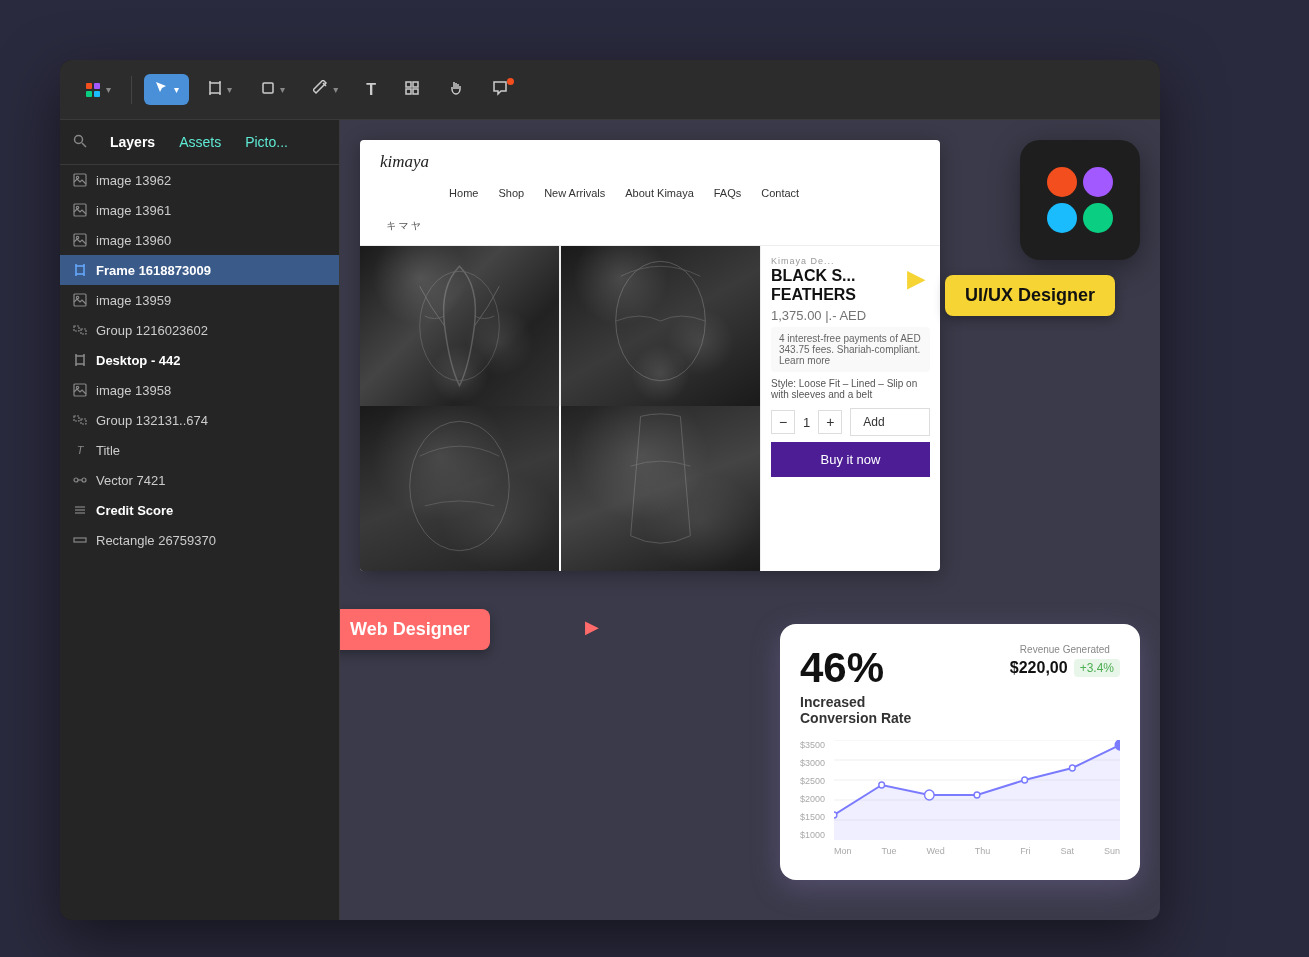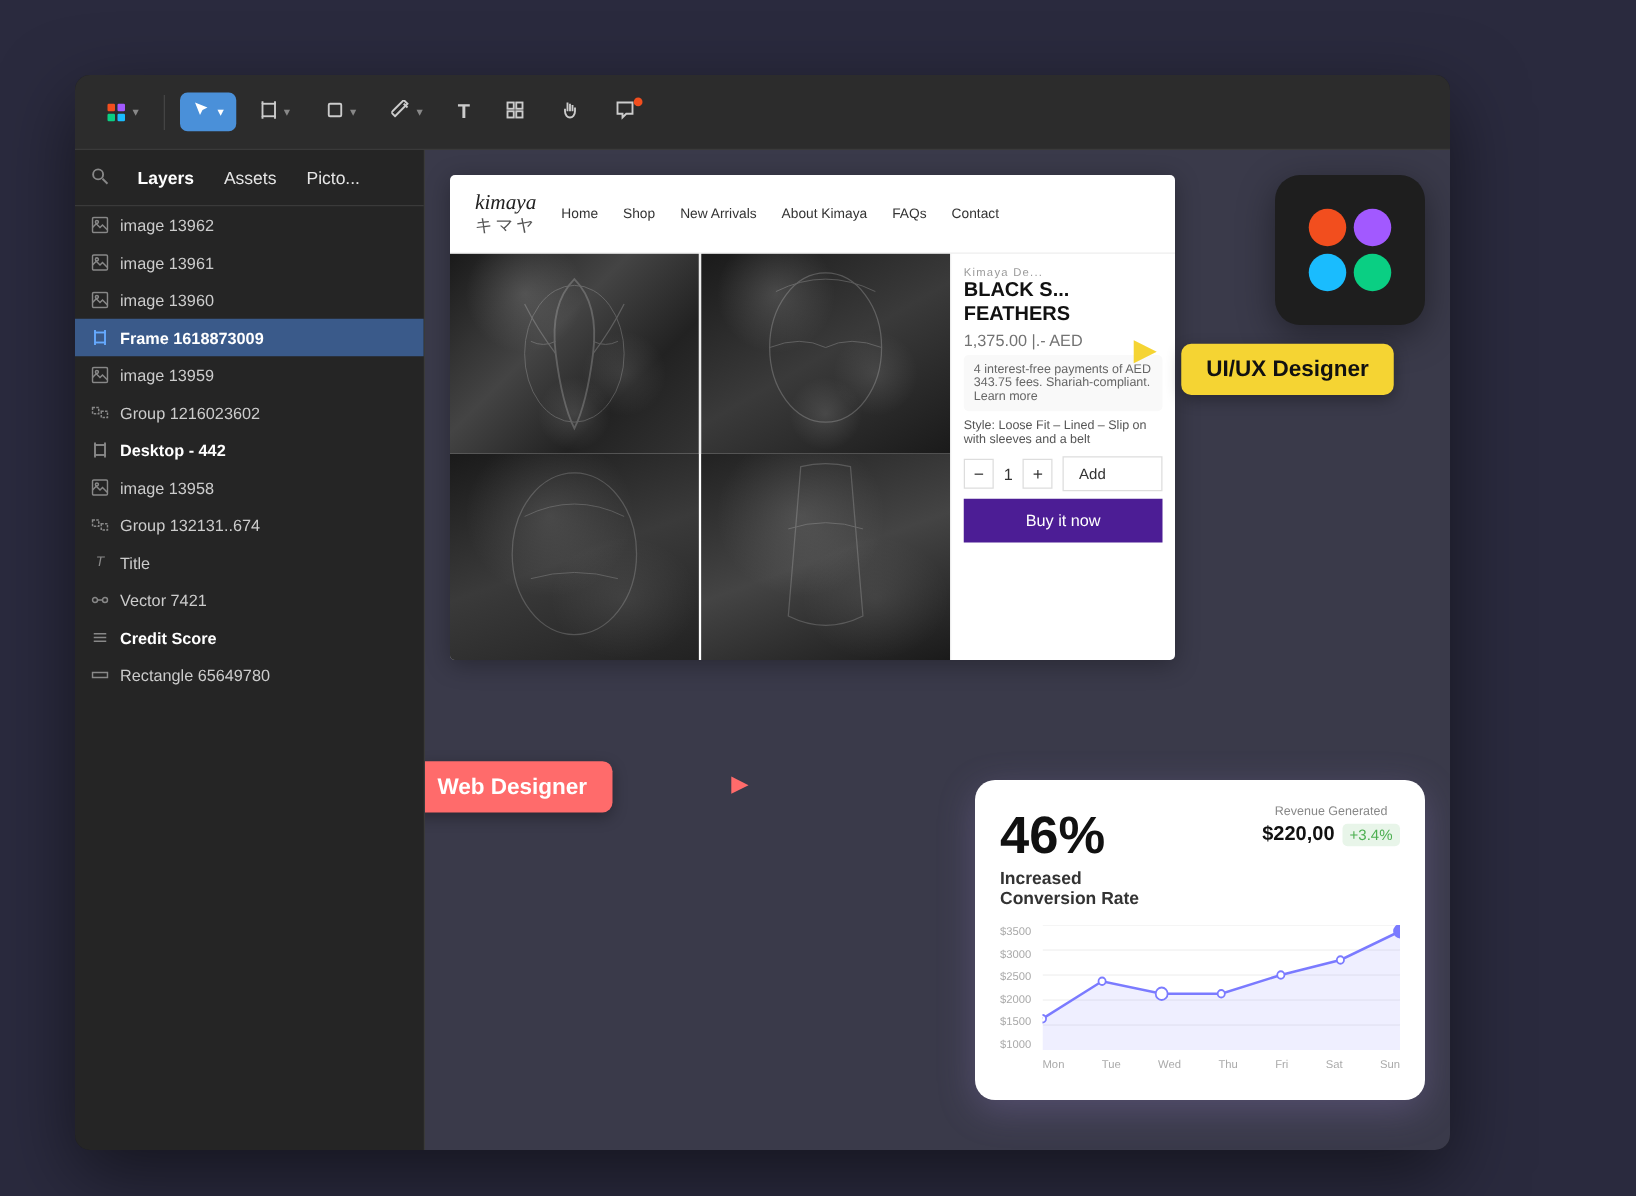--- a/index.html
+++ b/index.html
@@ -90,21 +90,21 @@
       color: #888;
       margin-right: 6px;
       cursor: pointer;
     }
 
     .panel-tab {
       padding: 4px 10px;
       border-radius: 4px;
       font-size: 14px;
       cursor: pointer;
-      color: #e5e5e5;
+      color: #5eead4;
       font-weight: 500;
     }
 
     .panel-tab.active {
       color: white;
       font-weight: 700;
     }
 
     .layers-list {
       flex: 1;
@@ -169,26 +169,27 @@
 
     .site-nav {
       display: flex;
       align-items: center;
       padding: 12px 20px;
       border-bottom: 1px solid #eee;
       gap: 20px;
     }
 
     .site-logo-sub {
-      font-size: 14px;
+      font-size: 10px;
       display: block;
       letter-spacing: 2px;
       color: #555;
       font-style: normal;
       text-align: center;
+      margin-top: 47px;
     }
 
     .site-nav-item {
       font-size: 11px;
       color: #333;
       cursor: pointer;
     }
 
     .site-product-grid {
       display: grid;
@@ -727,21 +728,21 @@
           </span>
           <span>Credit Score</span>
         </div>
 
         <div class="layer-item">
           <span class="layer-icon">
             <svg viewBox="0 0 14 14" fill="none" stroke="#888" stroke-width="1.2">
               <rect x="1" y="5" width="12" height="4"></rect>
             </svg>
           </span>
-          <span>Rectangle 65649780</span>
+          <span>Rectangle 26759370</span>
         </div>
       </div>
     </div>
 
     <div class="canvas-area">
 
       <div class="website-card">
 
         <div class="site-nav">
           <div>

